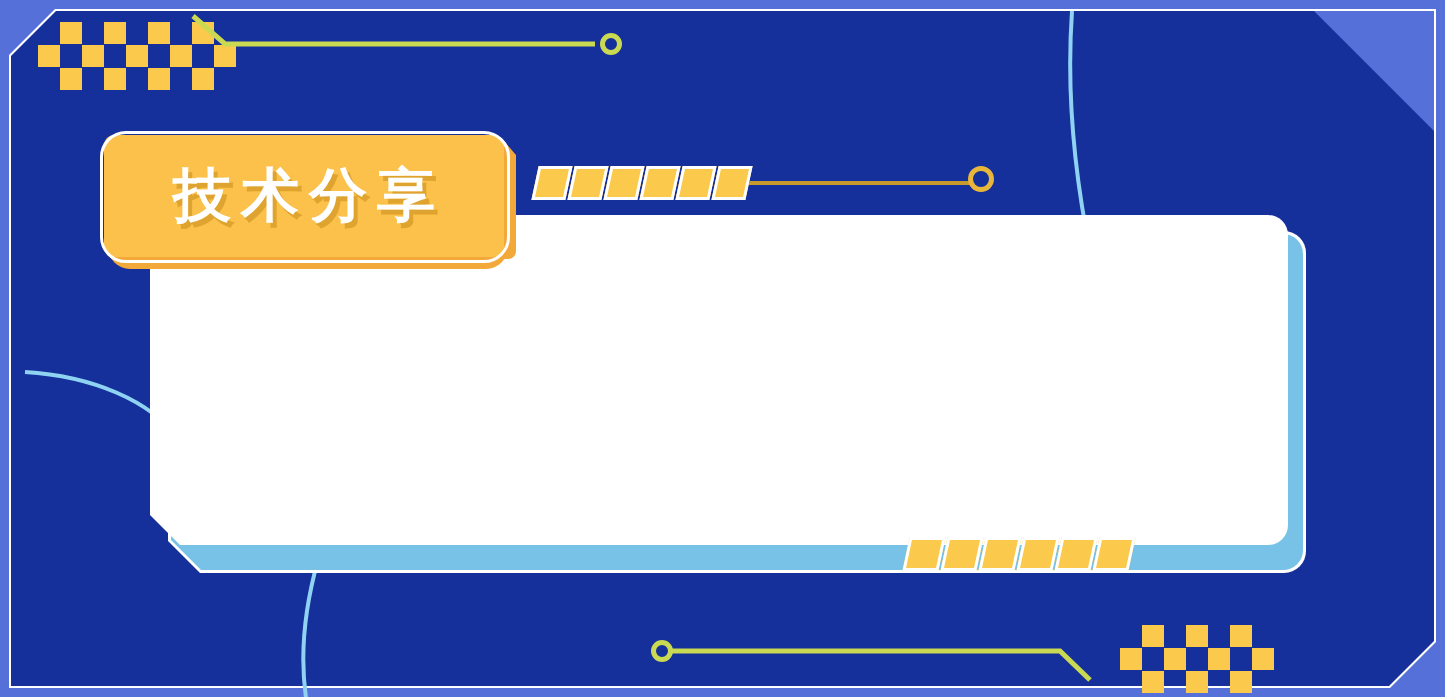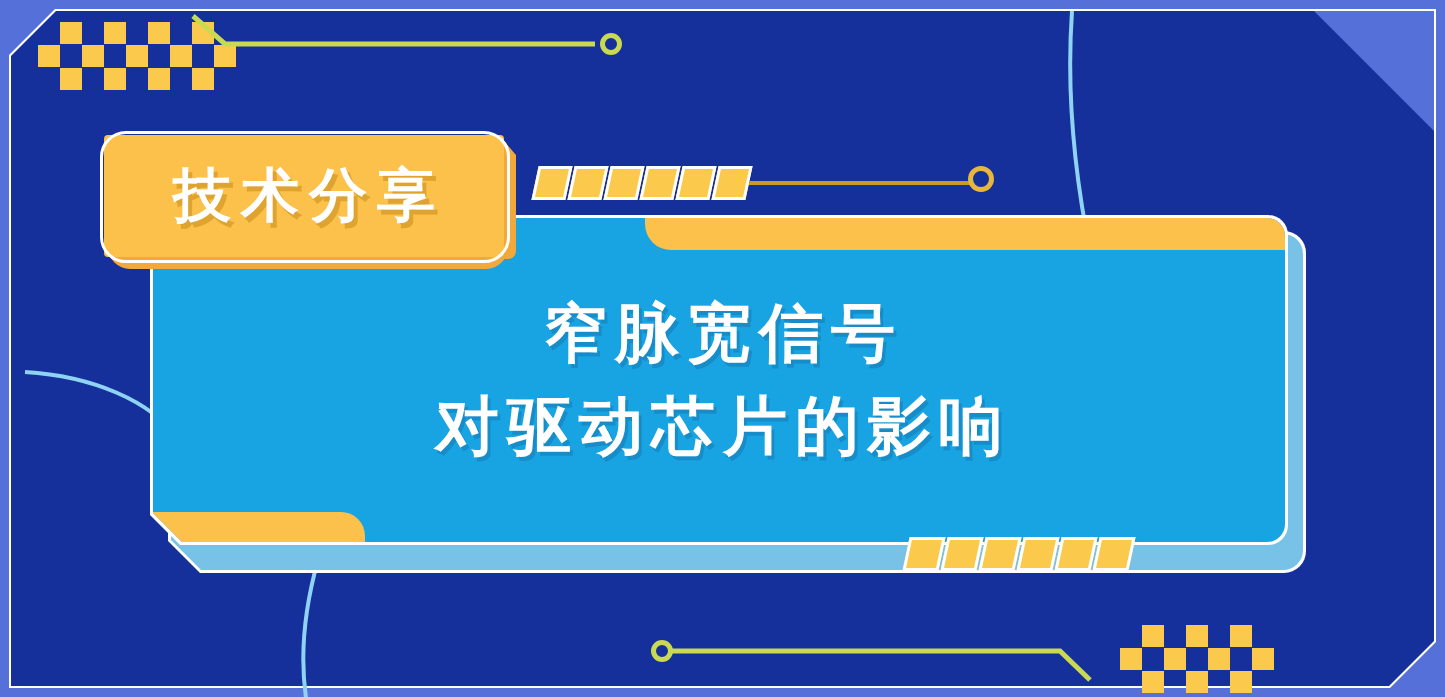--- a/index.html
+++ b/index.html
@@ -70,21 +70,21 @@
     -webkit-clip-path:polygon(0 30px,30px 0,100% 0,100% 100%,0 100%);
     clip-path:polygon(0 30px,30px 0,100% 0,100% 100%,0 100%);
   }
   .badge-outline{
     position:absolute;left:0;top:0;width:410px;height:132px;
     border:3px solid #ffffff;border-radius:26px;box-sizing:border-box;
     background:transparent;
   }
   .badge-face{
     position:absolute;left:4px;top:4px;width:400px;height:122px;
-    background:#fbc14a;border-radius:4px;
+    background:#fbc14a;border-radius:10px;
     display:flex;align-items:center;justify-content:center;
   }
   .badge-face .txt{
     color:#ffffff;font-size:58px;font-weight:bold;letter-spacing:10px;
     text-indent:10px;
     text-shadow:4px 5px 0 rgba(200,140,25,.55);
     white-space:nowrap;
   }
   .badge-side{
     position:absolute;left:404px;top:10px;width:12px;height:118px;
@@ -214,28 +214,20 @@
     <div class="wire" style="left:214px;top:15px;width:222px;"></div>
   </div>
   <div class="ring" style="left:968px;top:166px;"></div>
 
   <div style="position:absolute;left:535px;top:216px;width:218px;height:14px;background:#fbc14a;border-radius:3px;"></div>
 
   <div class="card-stack">
     <div class="card-shadow-border"></div>
     <div class="card-shadow"></div>
     <div class="card-border"></div>
-    <div class="card">
-      <div class="card-yellow-tr"></div>
-      <div class="card-yellow-bl"></div>
-      <div class="card-title">
-        <div class="line">窄脉宽信号</div>
-        <div class="line">对驱动芯片的影响</div>
-      </div>
-    </div>
   </div>
 
   <div class="dashline" style="left:906px;top:537px;width:240px;height:36px;">
     <div class="bdash" style="left:0;top:0;"></div>
     <div class="bdash" style="left:38px;top:0;"></div>
     <div class="bdash" style="left:76px;top:0;"></div>
     <div class="bdash" style="left:114px;top:0;"></div>
     <div class="bdash" style="left:152px;top:0;"></div>
     <div class="bdash" style="left:190px;top:0;"></div>
   </div>

